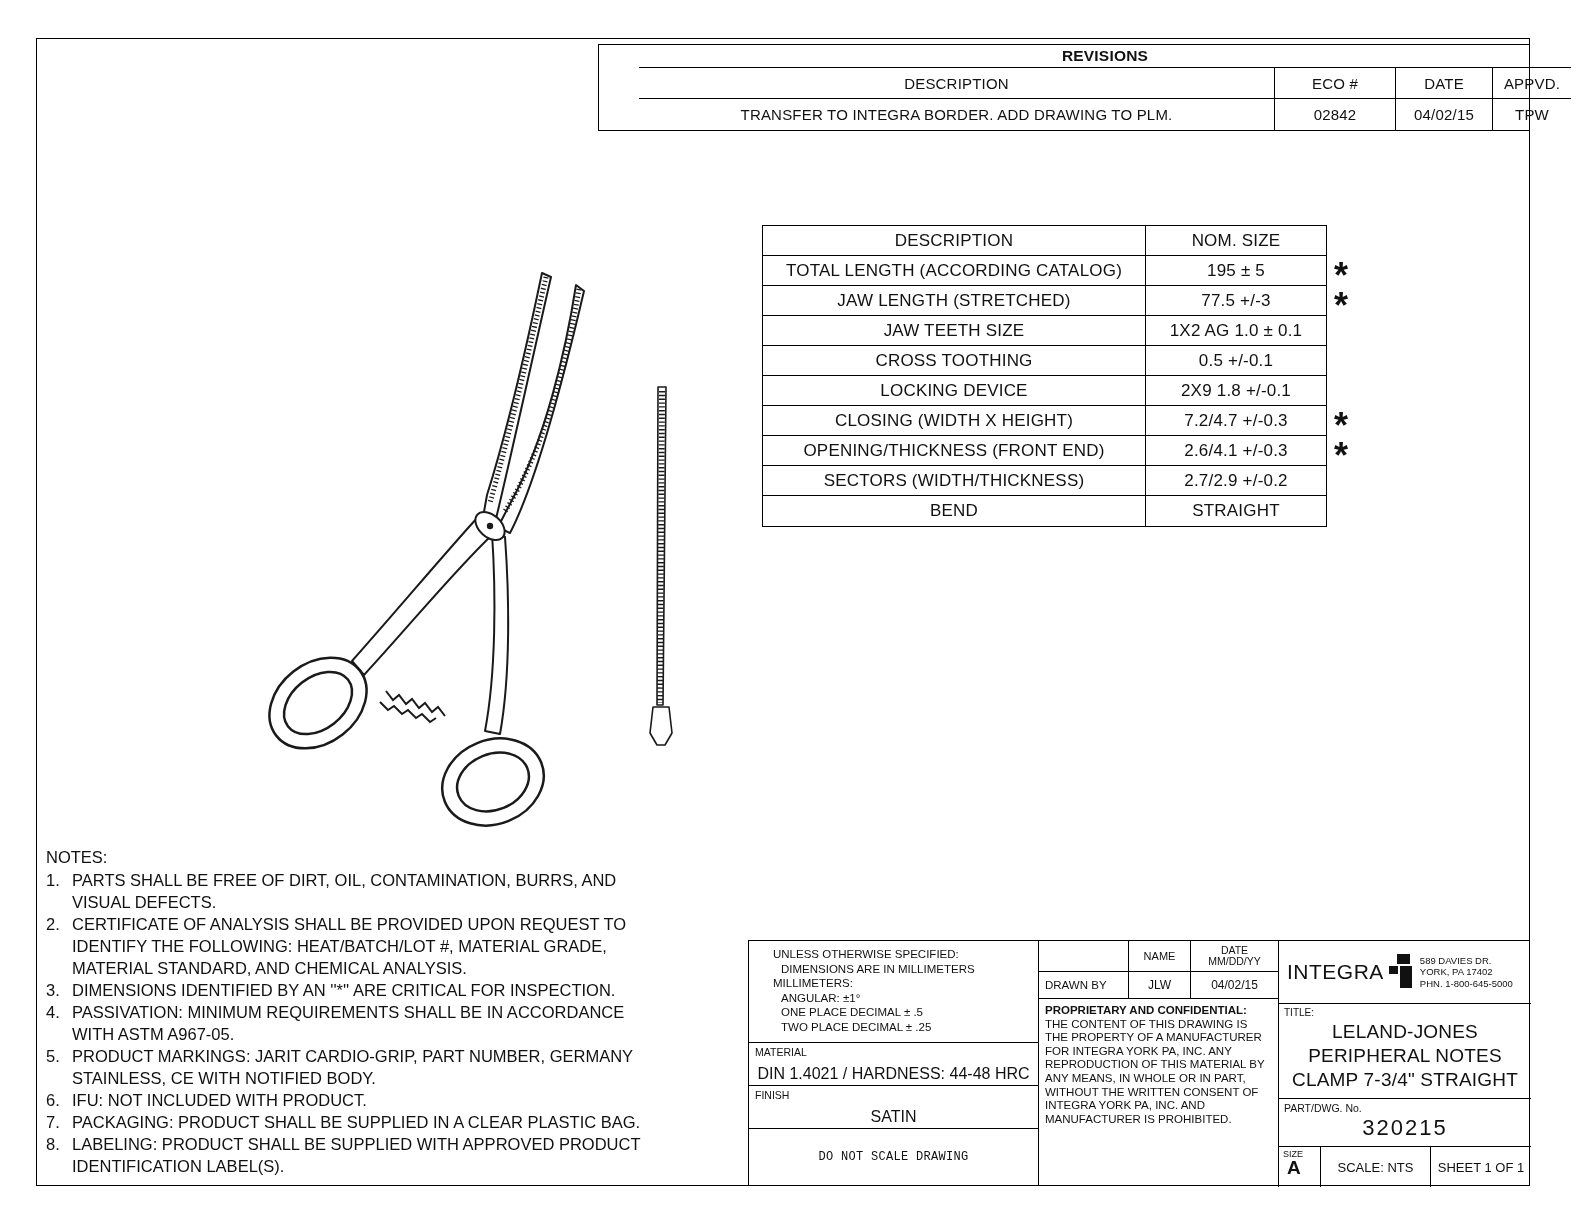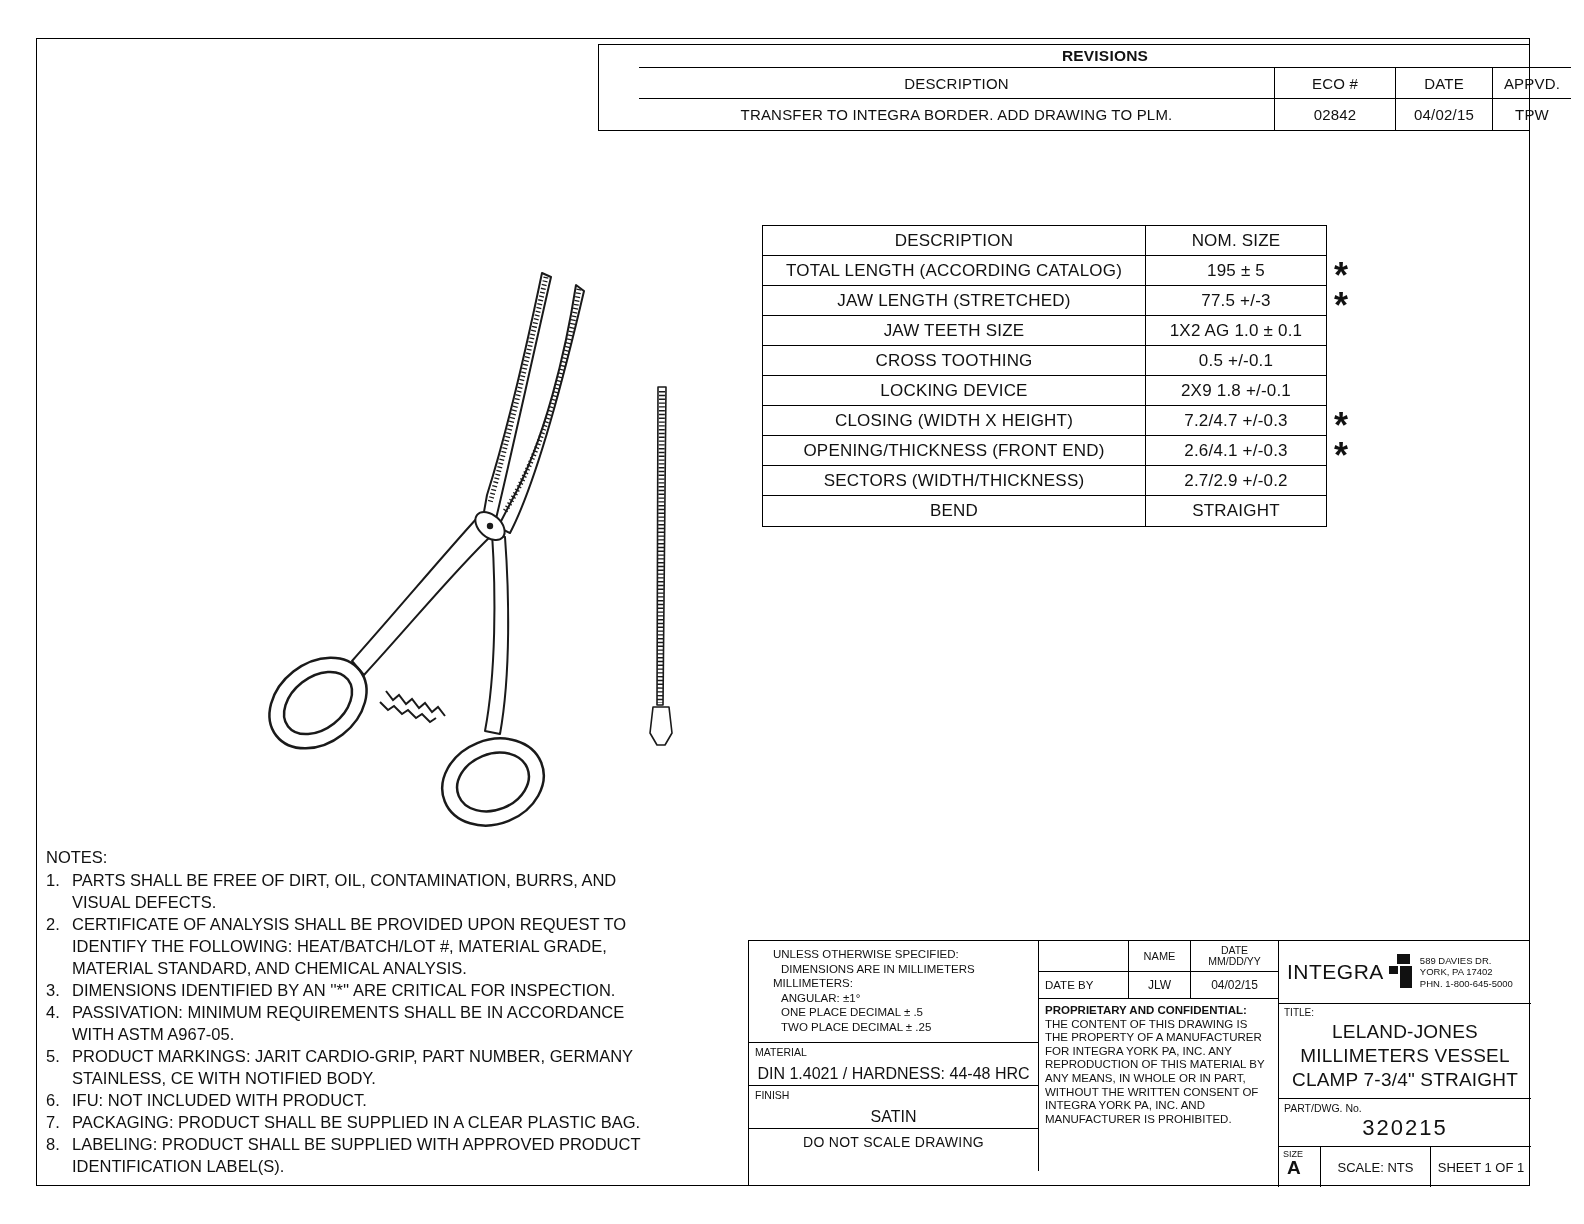--- a/index.html
+++ b/index.html
@@ -47,21 +47,21 @@
   .tb { position:absolute; left:748px; top:940px; width:782px; height:246px;
     border:1.6px solid #000; background:#fff; }
   .tb .cell { position:absolute; }
   .br { border-right:1.6px solid #000; }
   .bb { border-bottom:1.6px solid #000; }
 
   .tol { left:0; top:0; width:290px; height:102px; padding:6px 0 0 24px; font-size:11.5px; line-height:14.5px; }
   .tol .ind { padding-left:8px; }
   .matc { left:0; top:102px; width:290px; height:43px; }
   .finc { left:0; top:145px; width:290px; height:43px; }
-  .dnsc { left:0; top:172px; width:290px; height:58px; display:flex; align-items:center; justify-content:center; font-size:14px; letter-spacing:.3px; }
+  .dnsc { left:0; top:187px; width:290px; height:58px; display:flex; align-items:center; justify-content:center; font-size:12px; letter-spacing:.3px;font-family:Liberation Mono, monospace; }
   .blk-label { font-size:10.5px; padding:3px 0 0 6px; }
   .blk-value { text-align:center; font-size:16px; margin-top:7px; }
 
   .sp0 { left:290px; top:0; width:90px; height:31px; }
   .sp1 { left:380px; top:0; width:62px; height:31px; display:flex; align-items:center; justify-content:center; font-size:11px; }
   .sp2 { left:442px; top:0; width:88px; height:31px; display:flex; flex-direction:column; align-items:center; justify-content:center; font-size:10.5px; line-height:11px; }
   .db0 { left:290px; top:31px; width:90px; height:27px; display:flex; align-items:center; font-size:11.5px; padding-left:6px; }
   .db1 { left:380px; top:31px; width:62px; height:27px; display:flex; align-items:center; justify-content:center; font-size:12px; }
   .db2 { left:442px; top:31px; width:88px; height:27px; display:flex; align-items:center; justify-content:center; font-size:12px; }
   .prop { left:290px; top:58px; width:240px; height:188px; padding:5px 6px; font-size:11.5px; line-height:13.6px; }
@@ -228,21 +228,21 @@
     </div>
 
     <div class="cell dnsc br">DO NOT SCALE DRAWING</div>
 
     <div class="cell sp0 br bb"></div>
     <div class="cell sp1 br bb">NAME</div>
     <div class="cell sp2 br bb">
       <div>DATE</div>
       <div>MM/DD/YY</div>
     </div>
-    <div class="cell db0 br bb">DATE BY</div>
+    <div class="cell db0 br bb">DRAWN BY</div>
     <div class="cell db1 br bb">JLW</div>
     <div class="cell db2 br bb">04/02/15</div>
 
     <div class="cell prop br">
       <span class="prop-title">PROPRIETARY AND CONFIDENTIAL:</span>
       <span>THE CONTENT OF THIS DRAWING IS THE PROPERTY OF A MANUFACTURER FOR INTEGRA YORK PA, INC. ANY REPRODUCTION OF THIS MATERIAL BY ANY MEANS, IN WHOLE OR IN PART, WITHOUT THE WRITTEN CONSENT OF INTEGRA YORK PA, INC. AND MANUFACTURER IS PROHIBITED.</span>
     </div>
 
     <div class="cell logoc bb">
       <span class="logo-text">INTEGRA</span>
@@ -254,21 +254,21 @@
       <div class="addr">
         <div>589 DAVIES DR.</div>
         <div>YORK, PA 17402</div>
         <div>PHN. 1-800-645-5000</div>
       </div>
     </div>
 
     <div class="cell titlec bb">
       <span class="title-label">TITLE:</span>
       <div class="title-line">LELAND-JONES</div>
-      <div class="title-line">MILLIMETERS VESSEL</div>
+      <div class="title-line">PERIPHERAL NOTES</div>
       <div class="title-line">CLAMP 7-3/4" STRAIGHT</div>
     </div>
 
     <div class="cell partc bb">
       <span class="part-label">PART/DWG. No.</span>
       <div class="part-number">320215</div>
     </div>
 
     <div class="cell sizec br">
       <div class="size-label">SIZE</div>

